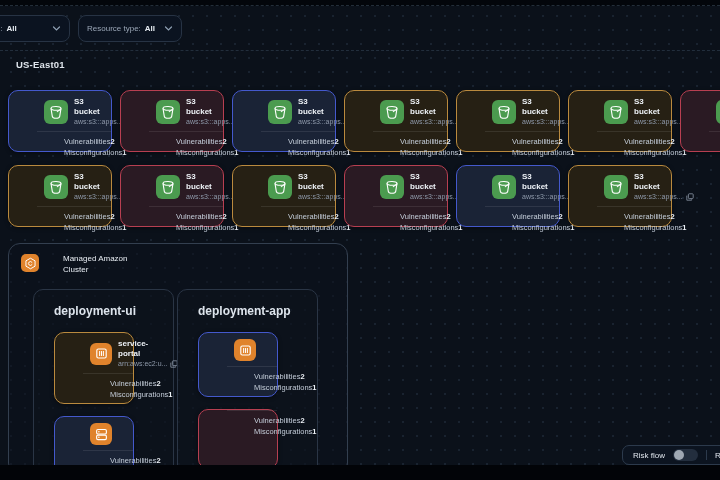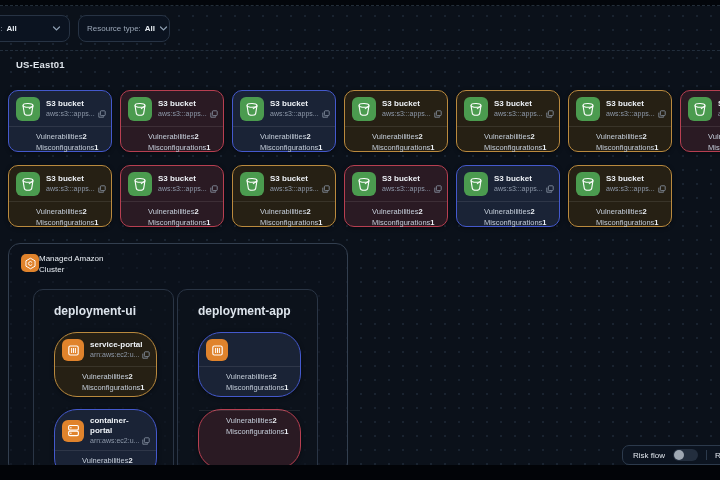--- a/index.html
+++ b/index.html
@@ -21,33 +21,34 @@
   .hr-mid{position:absolute;top:50px;left:0;right:0;border-top:1px dashed rgba(120,150,180,0.22);}
 
   
   .dropdown{
     position:absolute;top:15px;height:27px;box-sizing:border-box;
     background:#0b1320;border:1px solid #273344;border-radius:8px;
     display:flex;align-items:center;gap:4px;padding:0 8px;
     font-size:8px;color:#9aa6b6;white-space:nowrap;
   }
   .dd-region{left:-34px;width:104px;}
-  .dd-resource{left:78px;width:92px;}
+  .dd-resource{left:78px;width:104px;}
   .dd-value{color:#e8edf3;font-weight:bold;}
   .dd-chevron{margin-left:auto;display:flex;}
 
   .region-title{position:absolute;left:16px;top:59px;font-size:9.5px;font-weight:bold;color:#dfe5ec;letter-spacing:.2px;}
 
   
   .bucket-row{position:absolute;left:8px;display:flex;gap:8px;}
   .row-0{top:90px;} .row-1{top:165px;}
 
   .card{
     box-sizing:border-box;border-radius:10px;color:#dfe5ec;flex:none;
     box-shadow:0 1px 4px rgba(0,0,0,0.45);
+    padding-left:28px;
   }
   .bucket-card{width:104px;height:62px;}
   .sev-blue{border:1.5px solid #4459cd;background:#1a2336;}
   .sev-red{border:1.5px solid #b73f51;background:#2a1a23;}
   .sev-amber{border:1.5px solid #ba8a3e;background:#262014;}
 
   .card-head{display:flex;gap:6px;align-items:center;padding:6px 7px 5px;}
   .res-icon{flex:none;border-radius:6px;display:flex;align-items:center;justify-content:center;}
   .res-icon.sz24{width:24px;height:24px;}
   .res-icon.sz22{width:22px;height:22px;}
@@ -59,33 +60,33 @@
   .copy{display:flex;flex:none;cursor:pointer;}
   .card-stats{border-top:1px solid rgba(255,255,255,0.09);padding:3px 7px 4px;}
   .stat-row{display:flex;font-size:7.5px;color:#c3ccd8;margin-top:2px;margin-left:20px;}
   .stat-val{color:#eef2f7;font-weight:bold;}
 
   
   .cluster{
     position:absolute;left:8px;top:243px;width:340px;height:232px;box-sizing:border-box;
     border:1px solid #333f4f;border-radius:12px;background:rgba(13,19,30,0.55);
   }
-  .cluster-head{display:flex;gap:0;align-items:flex-start;padding:10px 12px;}
+  .cluster-head{display:flex;gap:24px;align-items:flex-start;padding:10px 12px;}
   .cluster-icon{width:18px;height:18px;border-radius:5px;background:#e0832c;flex:none;
     display:flex;align-items:center;justify-content:center;}
   .cluster-title{font-size:8px;color:#e8edf3;max-width:72px;line-height:1.35;}
   .group{
     position:absolute;top:45px;width:141px;height:186px;box-sizing:border-box;
     border:1px solid #2a3545;border-radius:10px;background:rgba(13,19,30,0.35);
     padding:14px 0 0 20px;
   }
   .group-ui{left:24px;} .group-app{left:168px;}
   .group-label{font-size:12px;font-weight:bold;color:#dde4ec;}
   .workloads{margin-top:14px;display:flex;flex-direction:column;gap:12px;}
-  .workload-card{width:103px;min-height:60px;border-radius:23px;}
+  .workload-card{width:80px;min-height:60px;}
 
   
   .flow-pill{
     position:absolute;left:622px;top:445px;width:132px;height:20px;box-sizing:border-box;
     background:#0c1420;border:1px solid #2c3a4c;border-radius:7px;z-index:45;
     display:flex;align-items:center;gap:8px;padding:0 10px;font-size:8px;color:#dfe5ec;
   }
   .toggle{width:25px;height:12px;border-radius:6px;background:#232e3e;position:relative;flex:none;cursor:pointer;}
   .knob{position:absolute;left:1px;top:1px;width:10px;height:10px;border-radius:50%;background:#9fa8b3;}
   .pill-div{width:1px;height:10px;background:#2c3a4c;flex:none;}
@@ -595,32 +596,20 @@
           <div class="card workload-card sev-blue">
             <div class="card-head">
               <span class="res-icon sz22 icon-orange">
                 <svg width="15" height="15" viewBox="0 0 16 16">
                   <rect x="2.8" y="2.6" width="10.4" height="4.8" rx="1.4" fill="none" stroke="#fff" stroke-width="1.2"></rect>
                   <rect x="2.8" y="8.6" width="10.4" height="4.8" rx="1.4" fill="none" stroke="#fff" stroke-width="1.2"></rect>
                   <circle cx="5.2" cy="5" r="0.8" fill="#fff"></circle>
                   <circle cx="5.2" cy="11" r="0.8" fill="#fff"></circle>
                 </svg>
               </span>
-              <div class="head-text">
-                <div class="card-title">container-portal</div>
-                <div class="sub">
-                  <span>arn:aws:ec2:u...</span>
-                  <span class="copy">
-                    <svg width="8" height="8" viewBox="0 0 10 10">
-                      <rect x="3" y="1" width="6" height="6" rx="1" fill="none" stroke="#8e99aa" stroke-width="1"></rect>
-                      <path d="M1.5 3.5 L1 3.5 Q1 9 1 9 L7 9 L7 8" fill="none" stroke="#8e99aa" stroke-width="1" stroke-linejoin="round"></path>
-                    </svg>
-                  </span>
-                </div>
-              </div>
             </div>
             <div class="card-stats">
               <div class="stat-row">
                 <span>Vulnerabilities</span>
                 <span class="stat-val">2</span>
               </div>
               <div class="stat-row">
                 <span>Misconfigurations</span>
                 <span class="stat-val">1</span>
               </div>

